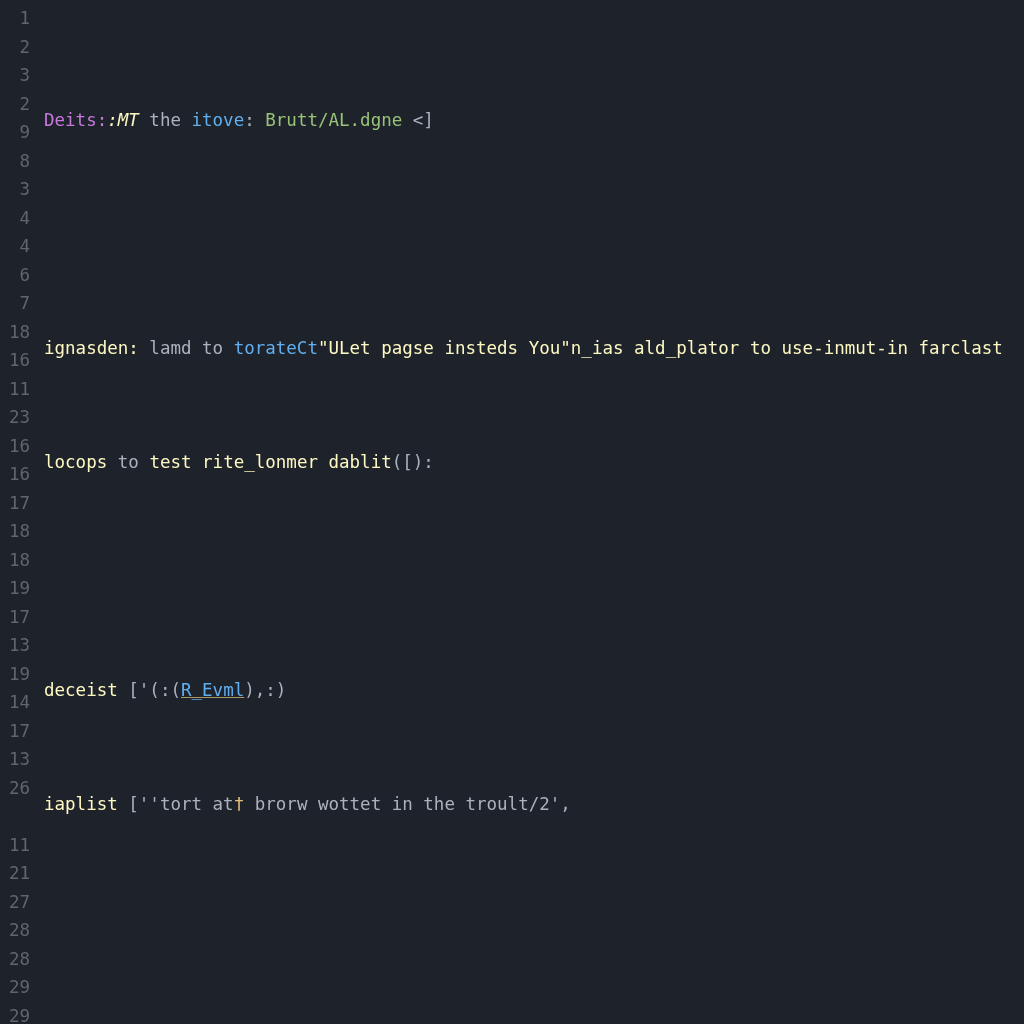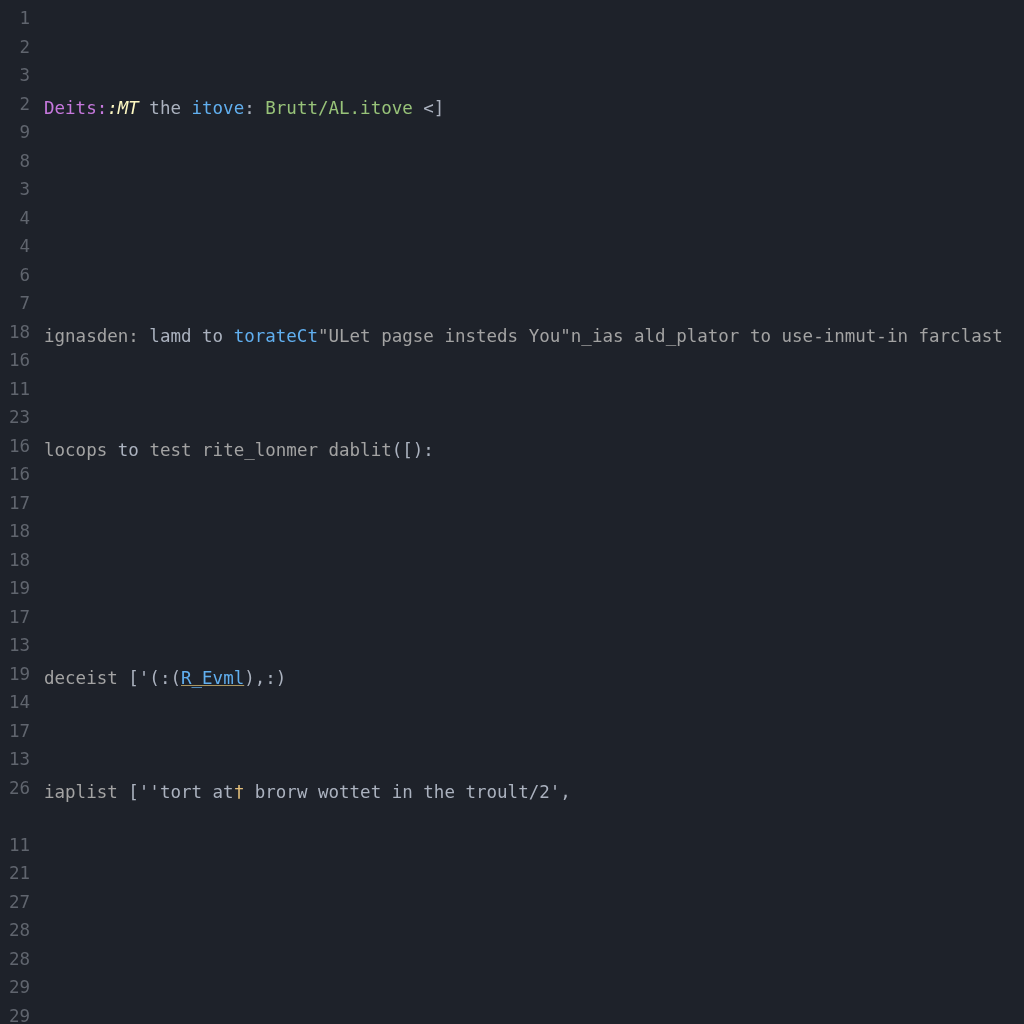--- a/index.html
+++ b/index.html
@@ -20,31 +20,31 @@
     width: 38px;
     padding-top: 4px;
     text-align: right;
     color: #60656e;
     user-select: none;
     flex-shrink: 0;
     padding-right: 8px;
   }
   .gutter div { height: 28.5px; }
   .code {
-    padding-top: 8px;
+    padding-top: 20px;
     padding-left: 6px;
     white-space: pre;
   }
   .code .row { height: 28.5px; display: flex; align-items: center; }
   
   .kw      { color: #c678dd; }  
   .kw-i    { color: #fef9c3; font-style: italic; }
   .fn      { color: #61afef; }  
   .str     { color: #98c379; }  
-  .warn    { color: #a3a3a3; }  
+  .warn    { color: #fef9c3; }  
   .op      { color: #abb2bf; }
   .ylw     { color: #e5c07b; }
   .under   { text-decoration: underline; text-decoration-color: rgba(230,200,120,0.7); }
 </style>
 </head>
 <body>
 
 <div class="editor">
   <div class="gutter" id="gutter">
       <div>1</div>
@@ -79,21 +79,21 @@
       <div>11</div>
       <div>21</div>
       <div>27</div>
       <div>28</div>
       <div>28</div>
       <div>29</div>
       <div>29</div>
     </div>
   <div class="code" id="code">
 
-    <div class="row"><span class="kw">Deits:</span><span class="kw-i">:MT</span><span class="op"> the </span><span class="fn">itove</span><span class="op">: </span><span class="str">Brutt/AL.itove</span><span class="op"> &lt;]</span></div>
+    <div class="row"><span class="kw">Deits:</span><span class="kw-i">:MT</span><span class="op"> the </span><span class="fn">itove</span><span class="op">: </span><span class="str">Brutt/AL.dgne</span><span class="op"> &lt;]</span></div>
 
     <div class="row"><span></span></div>
 
     <div class="row"><span class="warn">ignasden:</span><span class="op"> lamd to </span><span class="fn">torateCt</span><span class="warn">"ULet pagse insteds You"n_ias ald_plator to use-inmut-in farclast</span></div>
 
     <div class="row"><span class="warn">locops</span><span class="op"> to </span><span class="warn">test rite_lonmer dablit</span><span class="op">([):</span></div>
 
     <div class="row"><span></span></div>
 
     <div class="row"><span class="warn">deceist</span><span class="op"> ['(:(</span><span class="fn under">R_Evml</span><span class="op">),:)</span></div>

